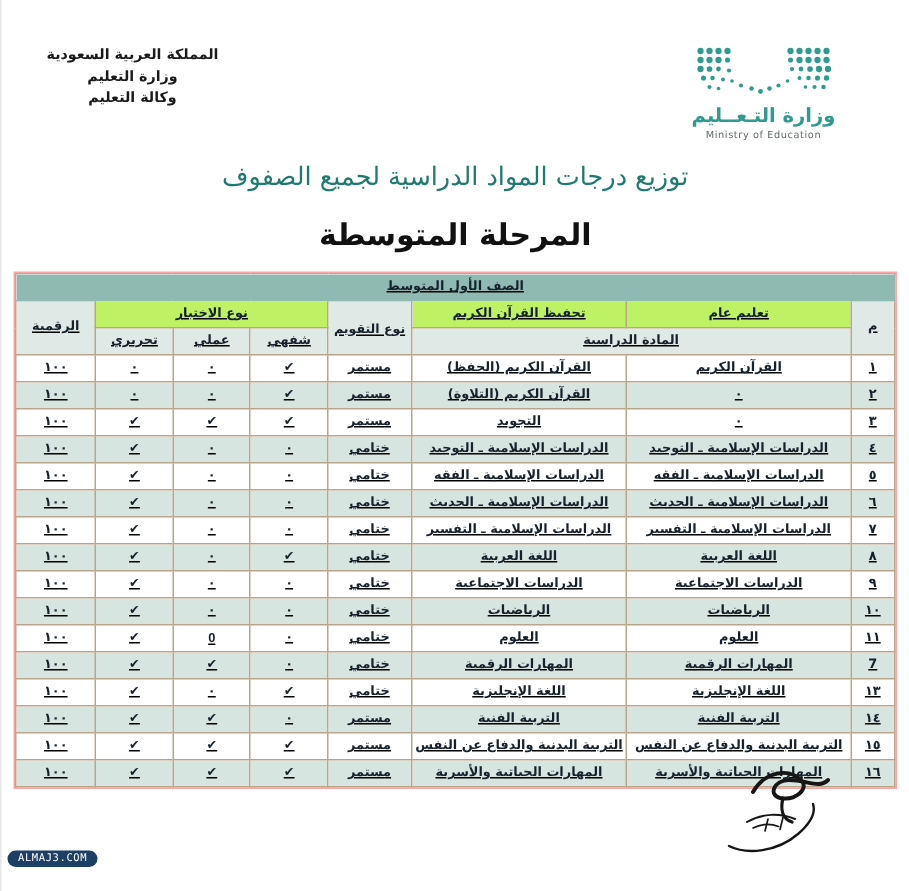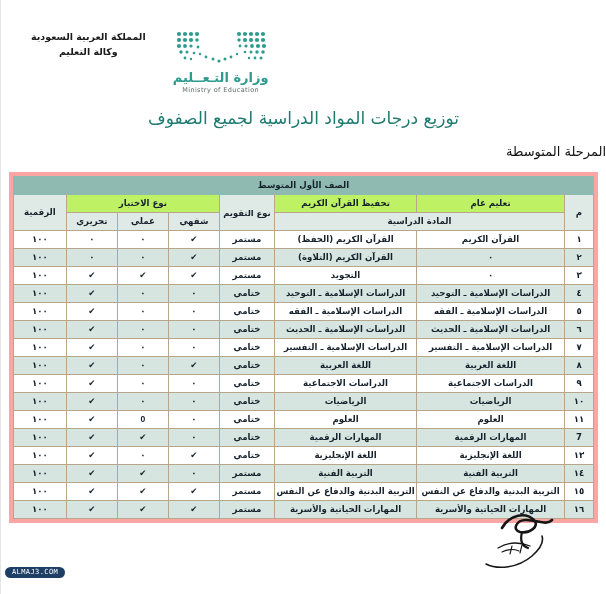--- a/index.html
+++ b/index.html
@@ -21,20 +21,21 @@
     height: 594px;
     box-sizing: border-box;
     border-left: 1px solid #e6e6e6;
     background: #fff;
   }
 
   
   .header {
     display: flex;
     flex-direction: row-reverse;
+    justify-content: space-between;
     align-items: flex-start;
     padding: 26px 22px 0 22px;
     box-sizing: border-box;
   }
 
   .ministry-block {
     text-align: center;
     font-size: 9.5px;
     line-height: 1.55;
     color: #1a1a1a;
@@ -74,32 +75,33 @@
     margin-top: 14px;
     text-align: center;
     font-size: 17px;
     font-weight: 400;
     color: #1d7a6e;
     letter-spacing: 0;
   }
   .title-sub {
     margin-top: 16px;
     margin-bottom: 13px;
-    text-align: right;
-    font-size: 13px;
-    font-weight: 400;
+    text-align: center;
+    font-size: 20px;
+    font-weight: 700;
     color: #111;
   }
 
   
   .table-wrap {
     margin: 0 8px;
-    border: 4px solid #fca5a5;
+    border: 1px solid #fca5a5;
     background: #fff;
     box-sizing: border-box;
+    text-decoration: underline;
   }
   table.grades {
     width: 100%;
     border-collapse: collapse;
     table-layout: fixed;
     direction: rtl;
   }
   table.grades th,
   table.grades td {
     border: 1px solid #b9a58c;
@@ -184,20 +186,21 @@
 </style>
 </head>
 <body>
 
 <div class="page">
 
   <div class="header">
 
     <div class="ministry-block">
       <div>المملكة العربية السعودية</div>
+      <div>وزارة التعليم</div>
       <div>وكالة التعليم</div>
     </div>
 
     <div class="logo-block">
       <svg class="logo-mark" width="96" height="40" viewBox="0 0 96 40">
         <g fill="#2e9b8f">
 
           <circle cx="6" cy="6" r="2.1"></circle>
             <circle cx="12" cy="6" r="2.1"></circle>
             <circle cx="18" cy="6" r="2.1"></circle>

